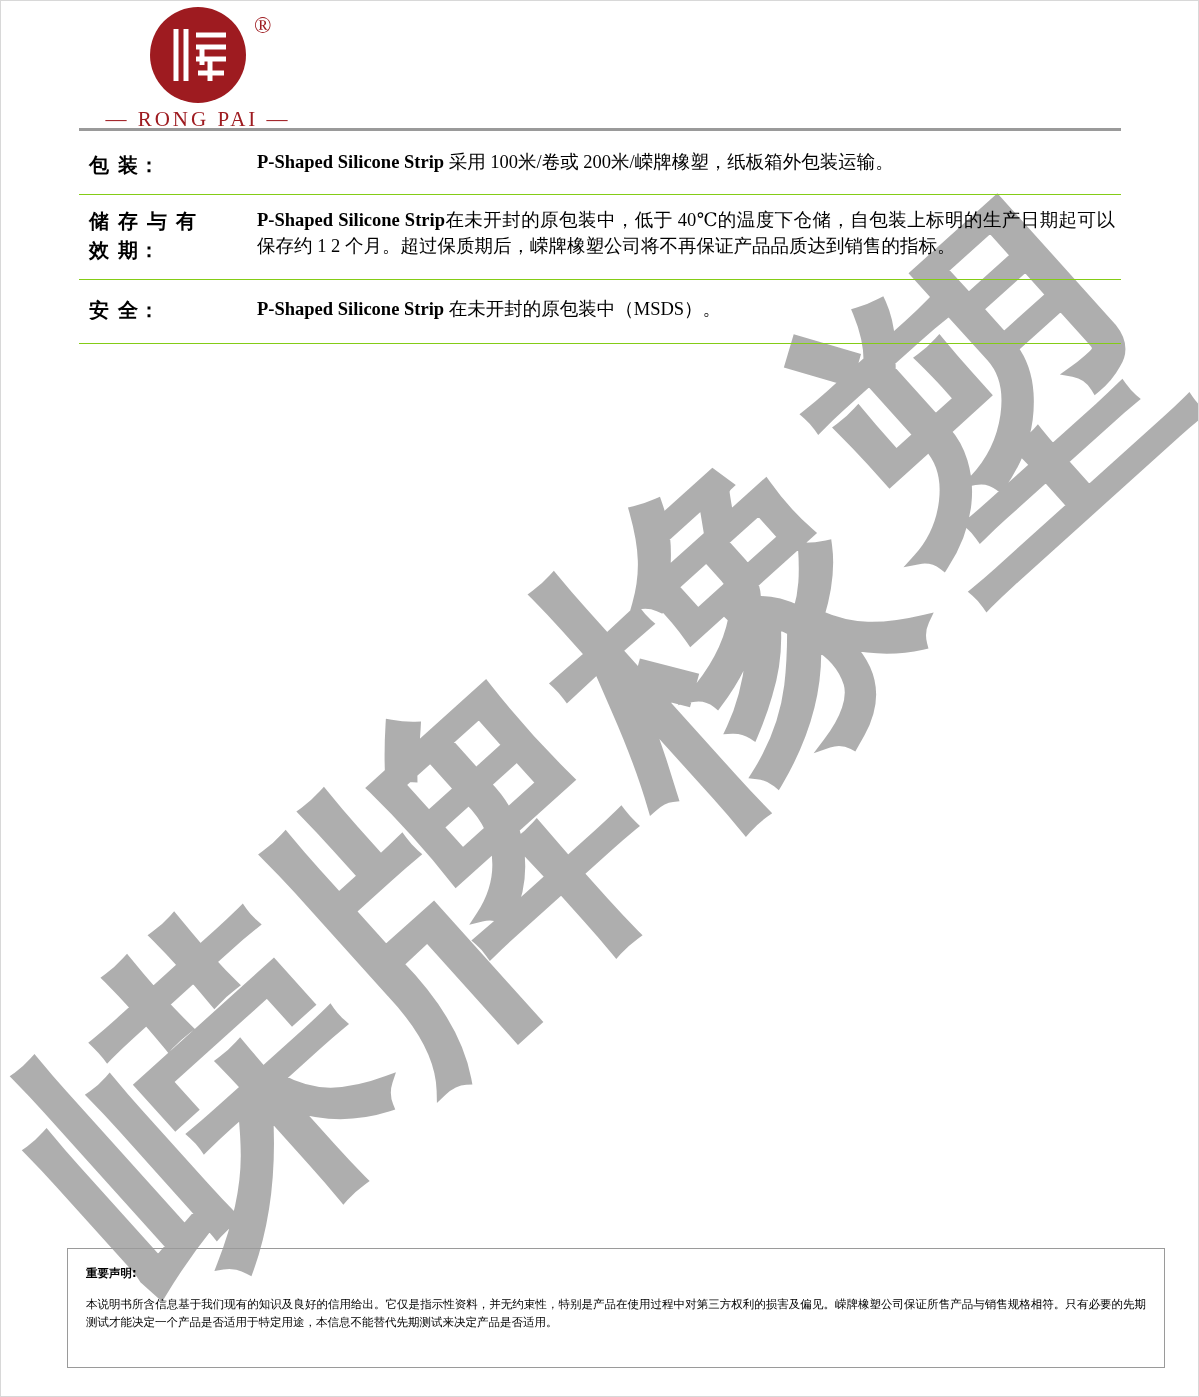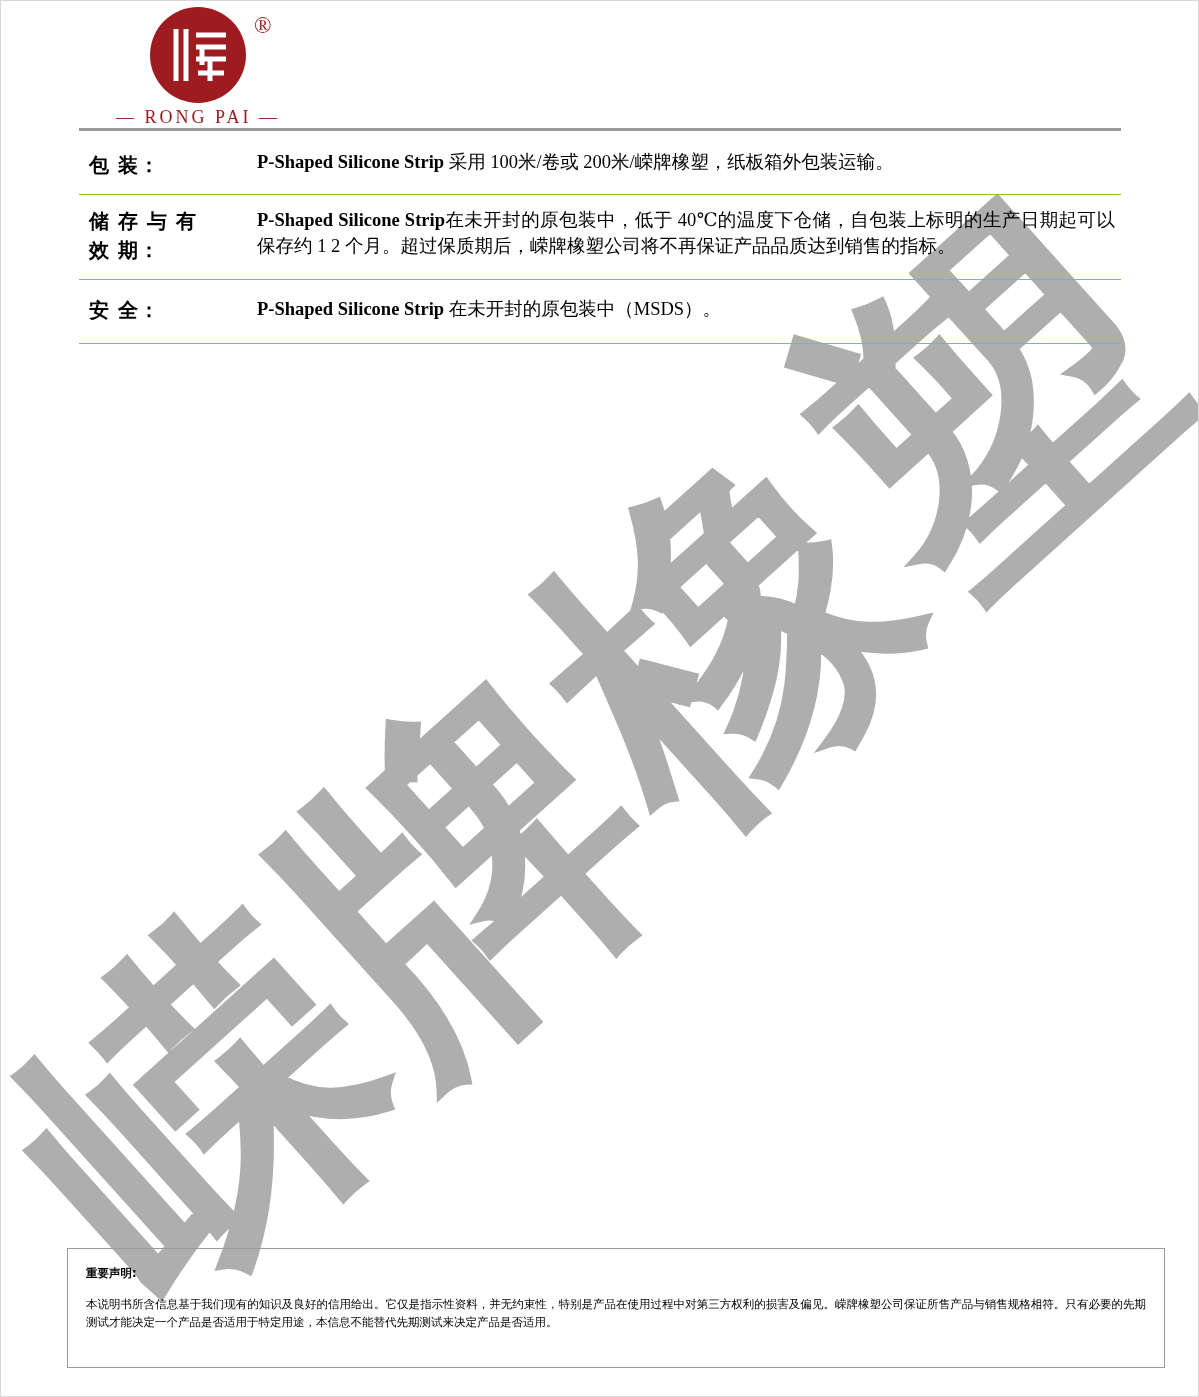--- a/index.html
+++ b/index.html
@@ -79,21 +79,21 @@
     position: absolute;
     left: 104px;
     top: 6px;
     font-family: "Liberation Serif", serif;
     font-size: 23px;
     color: #9e1b20;
   }
   .logo-text {
     margin-top: 4px;
     font-family: "Liberation Serif", serif;
-    font-size: 18px;
+    font-size: 21px;
     letter-spacing: 3px;
     color: #9e1b20;
     white-space: nowrap;
   }
 
   
   .header-rule {
     position: absolute;
     left: 78px;
     top: 127px;

